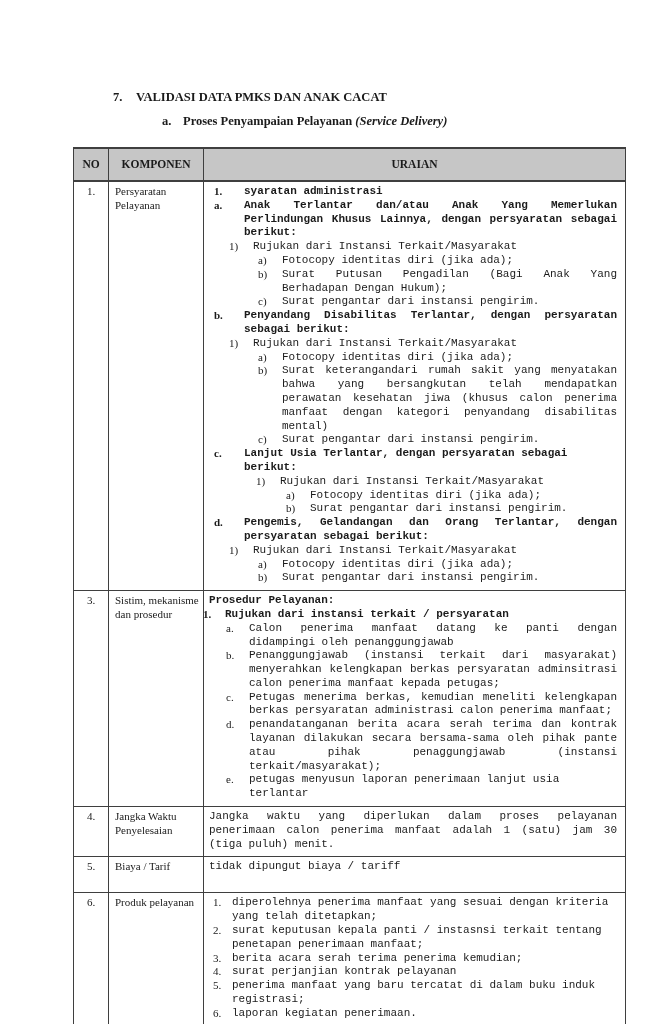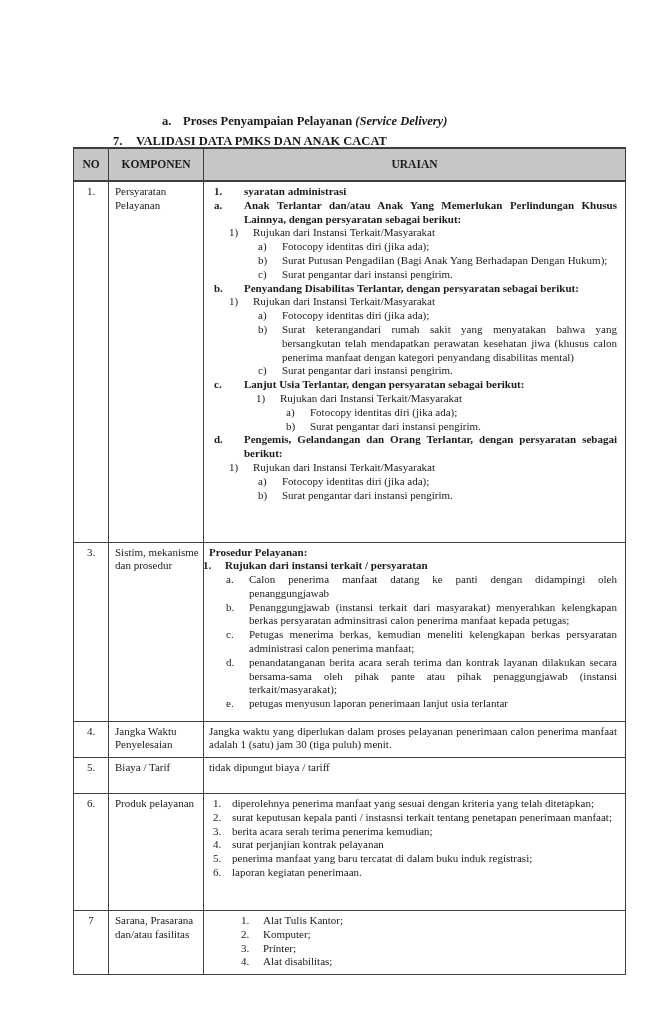--- a/index.html
+++ b/index.html
@@ -10,21 +10,21 @@
   }
   html,body{margin:0;padding:0;}
   body{
     width:667px;height:1024px;position:relative;overflow:hidden;
     background:var(--page-bg);
     font-family:"Liberation Serif","DejaVu Serif",serif;
     color:var(--text);
   }
   .doc-title{
     position:absolute;left:113px;top:90px;
-    font-size:12.5px;font-weight:bold;white-space:nowrap;margin-top:44px;
+    font-size:12.5px;font-weight:bold;white-space:nowrap;
   }
   .doc-title .tnum{display:inline-block;width:23px;}
   .doc-subtitle{
     position:absolute;left:141px;top:114px;
     font-size:12.5px;font-weight:bold;white-space:nowrap;margin-left:21px;
   }
   .doc-subtitle .tnum{display:inline-block;width:21px;}
   .doc-subtitle .ital{font-style:italic;}
 
   table.svc{
@@ -48,21 +48,21 @@
 
   #tbody tr:nth-child(1){height:361px;}
   #tbody tr:nth-child(2){height:179px;}
   #tbody tr:nth-child(3){height:33px;}
   #tbody tr:nth-child(4){height:36px;}
   #tbody tr:nth-child(5){height:117px;}
   #tbody tr:nth-child(6){height:51px;}
 
   .it{display:flex;align-items:flex-start;}
   .it .mk{flex:0 0 auto;}
-  .it .tx{flex:1 1 auto;}
+  .it .tx{flex:1 1 auto;font-family:Liberation Mono, monospace;}
   .bold{font-weight:bold;}
   .just .tx{text-align:justify;}
 
   .h{padding-left:0;}
   .l1{padding-left:5px;}   .l1 .mk{width:30px;}
   .l2{padding-left:20px;}  .l2 .mk{width:24px;}
   .l3{padding-left:49px;}  .l3 .mk{width:24px;}
   .l2c{padding-left:47px;} .l2c .mk{width:24px;}
   .l3c{padding-left:77px;} .l3c .mk{width:24px;}
   .n1{margin-left:-6px;}   .n1 .mk{width:22px;}

